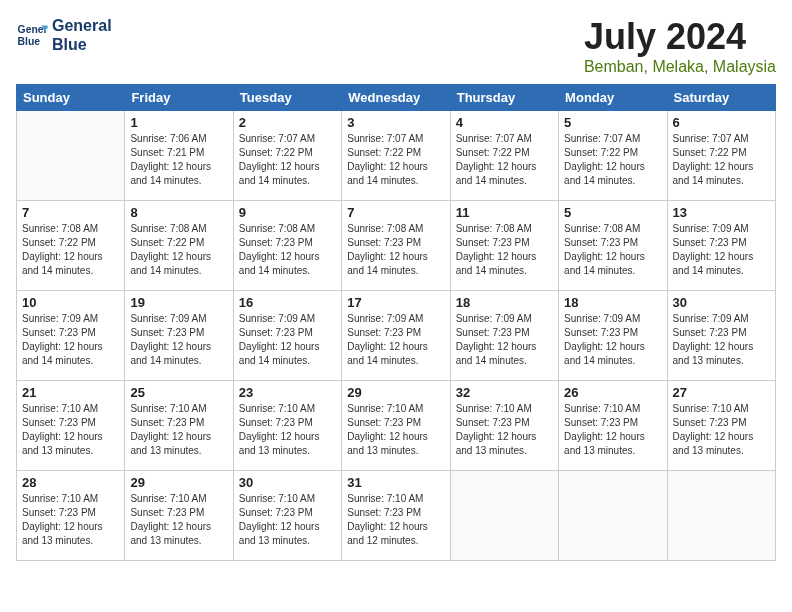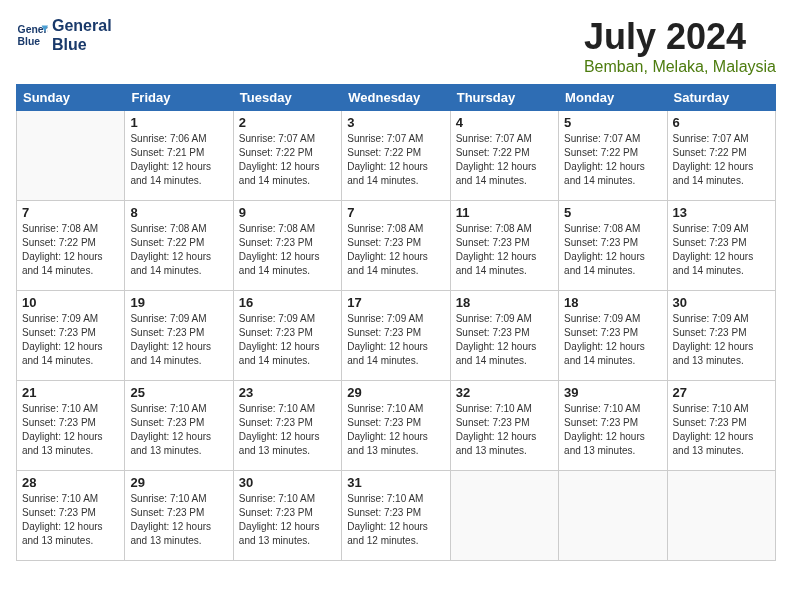--- a/index.html
+++ b/index.html
@@ -210,21 +210,21 @@
         </td>
         <td>
           <span class="day-number">29</span>
           <div class="day-info">Sunrise: 7:10 AM<br>Sunset: 7:23 PM<br>Daylight: 12 hours<br>and 13 minutes.</div>
         </td>
         <td>
           <span class="day-number">32</span>
           <div class="day-info">Sunrise: 7:10 AM<br>Sunset: 7:23 PM<br>Daylight: 12 hours<br>and 13 minutes.</div>
         </td>
         <td>
-          <span class="day-number">39</span>
+          <span class="day-number">26</span>
           <div class="day-info">Sunrise: 7:10 AM<br>Sunset: 7:23 PM<br>Daylight: 12 hours<br>and 13 minutes.</div>
         </td>
         <td>
           <span class="day-number">27</span>
           <div class="day-info">Sunrise: 7:10 AM<br>Sunset: 7:23 PM<br>Daylight: 12 hours<br>and 13 minutes.</div>
         </td>
       </tr>
       <tr>
         <td>
           <span class="day-number">28</span>

